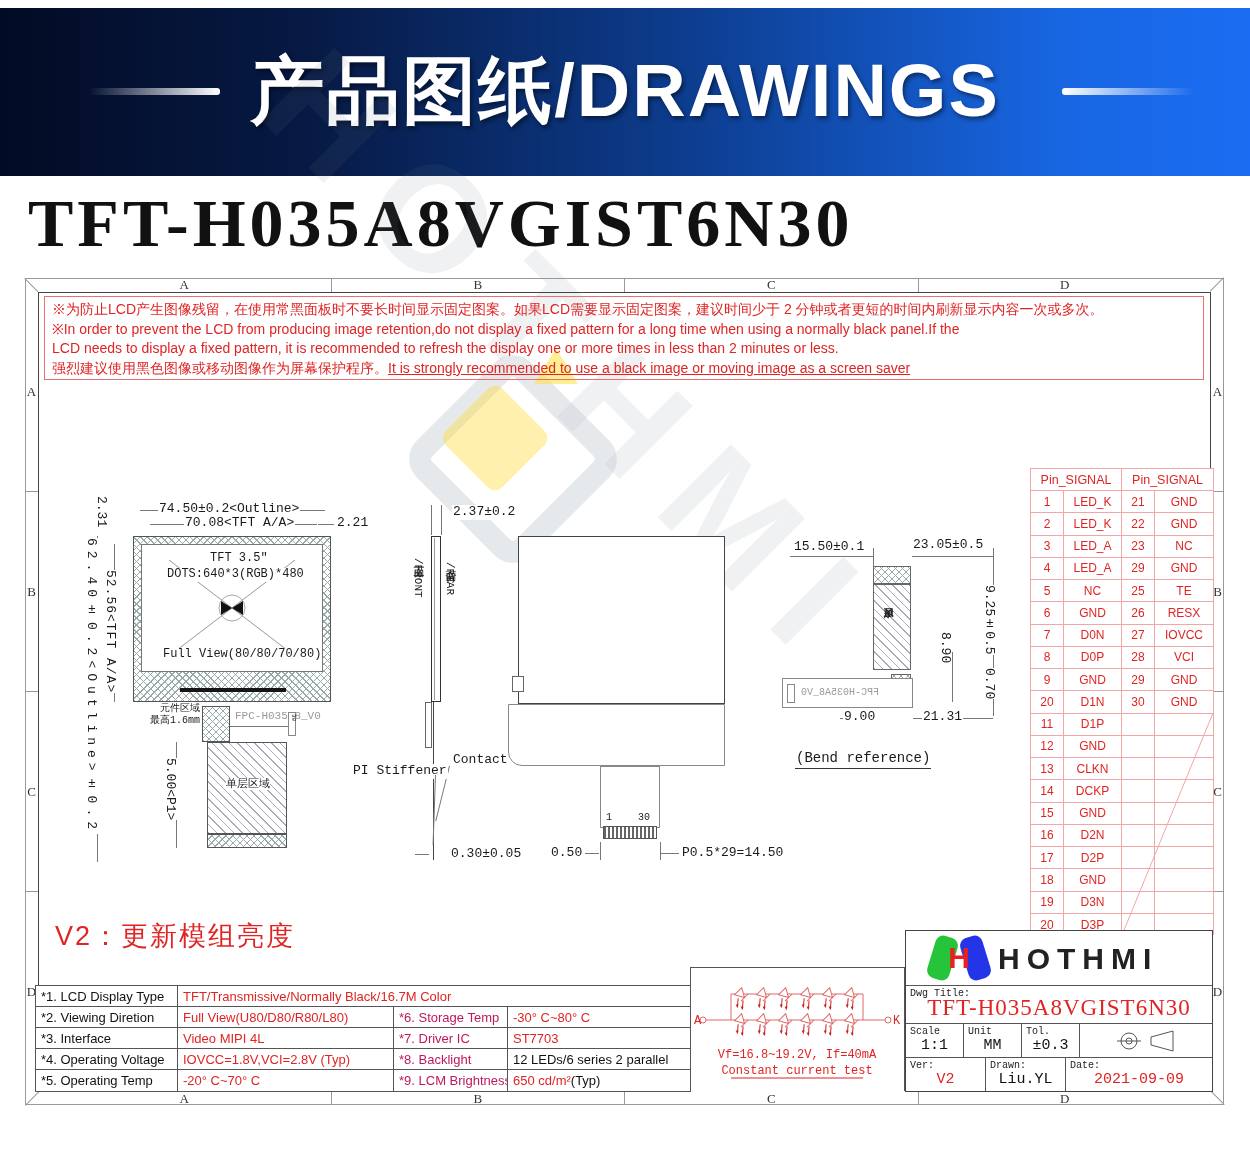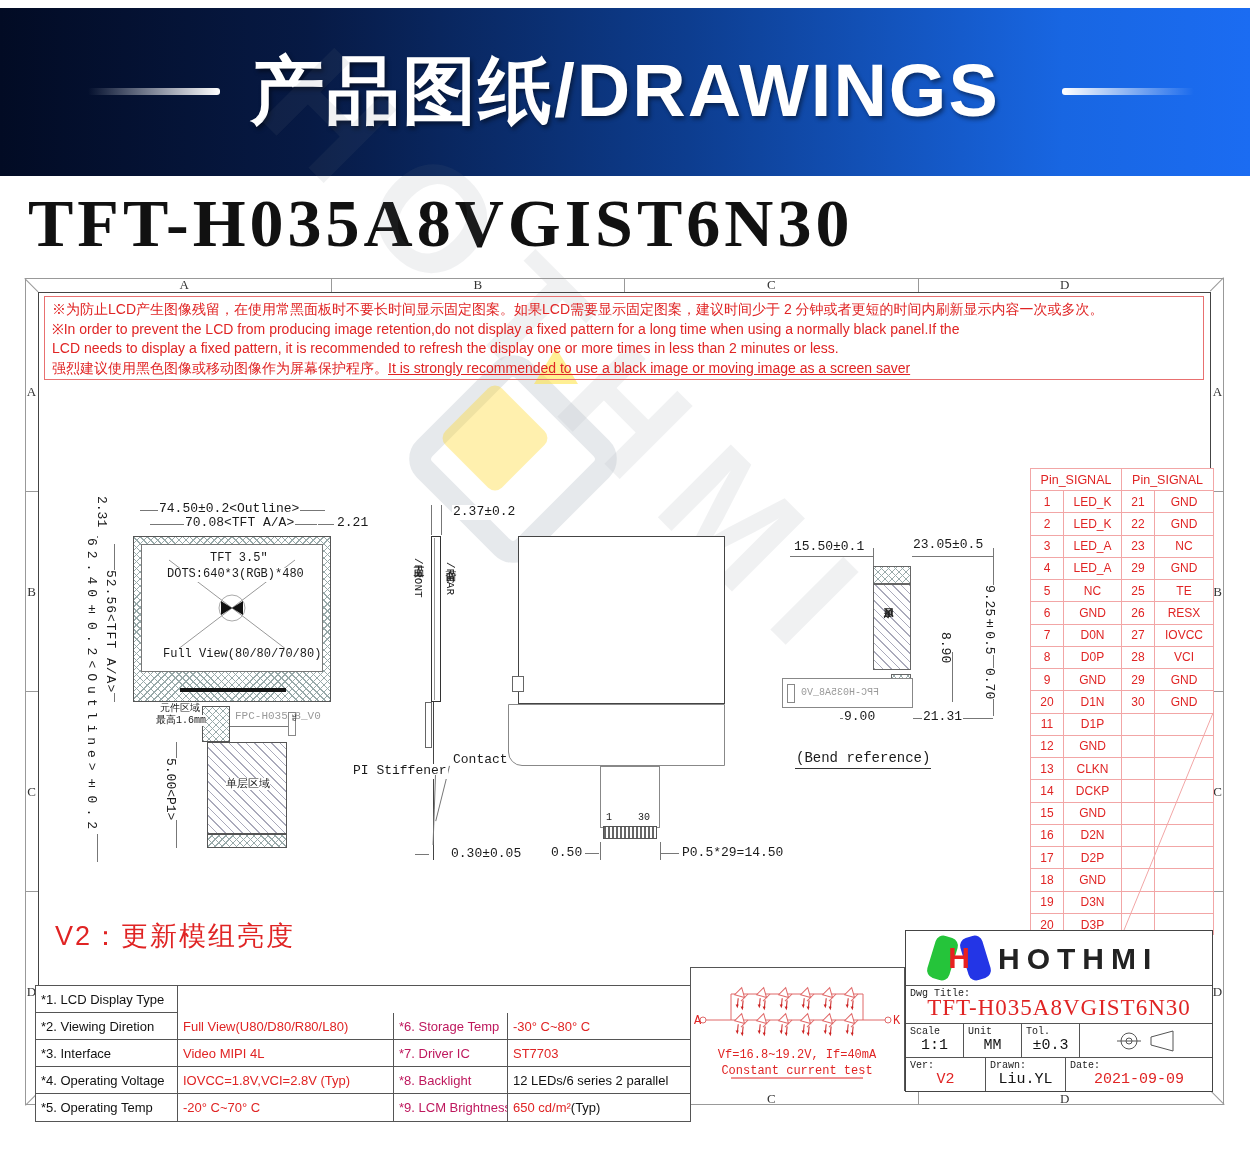--- a/index.html
+++ b/index.html
@@ -64,21 +64,21 @@
        display:flex;align-items:center;justify-content:center;color:#e02424;font-size:12.5px;}
   .pt-hcell:last-child{border-right:none;}
   .pt-row{display:flex;height:22.25px;}
   .pt-cell{box-sizing:border-box;border-right:1px solid #f2a6a6;border-bottom:1px solid #f2a6a6;
        display:flex;align-items:center;justify-content:center;color:#e02424;font-size:12px;}
   .pt-row:last-child .pt-cell{border-bottom:none;}
   .pt-c0,.pt-c2{width:33px;} .pt-c1{width:58px;} .pt-c3{width:58px;border-right:none;}
   
   .revnote{left:55px;top:918px;font-size:27px;color:#e02424;letter-spacing:2px;white-space:nowrap;}
   
-  .spectable{left:35px;top:985px;width:656px;height:137px;border:1px solid #555;box-sizing:border-box;
+  .spectable{left:35px;top:985px;width:656px;height:107px;border:1px solid #555;box-sizing:border-box;
        display:flex;flex-direction:column;background:#fff;}
   .st-row{flex:1;display:flex;}
   .st-cell{box-sizing:border-box;border-right:1px solid #555;border-bottom:1px solid #555;
        display:flex;align-items:center;padding:0 5px;font-size:13px;white-space:nowrap;overflow:hidden;}
   .st-row:last-child .st-cell{border-bottom:none;}
   .st-label{width:142px;color:#111;}
   .st-value{width:216px;}
   .st-label2{width:114px;color:#be185d;}
   .st-value2{flex:1;border-right:none;}
   .red{color:#e02424;}
@@ -186,21 +186,21 @@
     <polygon points="80,57 80,71 91,64" fill="#111"></polygon>
     <polygon points="102,57 102,71 91,64" fill="#111"></polygon>
   </svg>
   <div class="abs ann" style="left:209px;top:552px;font-size:12px;">TFT 3.5"</div>
   <div class="abs ann" style="left:166px;top:568px;font-size:12px;">DOTS:640*3(RGB)*480</div>
   <div class="abs ann" style="left:162px;top:648px;font-size:12px;">Full View(80/80/70/80)</div>
   <div class="abs" style="left:180px;top:688px;width:106px;height:4px;background:#151515;"></div>
 
   <div class="abs rect crosshatch" style="left:202px;top:706px;width:28px;height:36px;background-color:#fff;"></div>
   <div class="abs ann-sm" style="left:146px;top:703px;width:54px;text-align:right;">元件区域</div>
-  <div class="abs ann-sm" style="left:152px;top:715px;width:54px;text-align:right;">最高1.6mm</div>
+  <div class="abs ann-sm" style="left:146px;top:715px;width:54px;text-align:right;">最高1.6mm</div>
   <div class="abs ann gray" style="left:234px;top:710px;font-size:11px;">FPC-H035A8_V0</div>
   <div class="abs ln" style="left:230px;top:726px;width:62px;height:1px;"></div>
   <div class="abs rect" style="left:288px;top:712px;width:8px;height:24px;border-color:#888;background:#fff;"></div>
   <div class="abs vann" style="left:289px;top:714px;font-size:6px;background:transparent;">30</div>
 
   <div class="abs rect diaghatch" style="left:207px;top:742px;width:80px;height:92px;background-color:#fff;"></div>
   <div class="abs ann-sm" style="left:226px;top:778px;font-size:11px;">单层区域</div>
   <div class="abs rect crosshatch" style="left:207px;top:834px;width:80px;height:14px;background-color:#fff;"></div>
   <div class="abs ln" style="left:176px;top:742px;width:1px;height:106px;"></div>
   <div class="abs vann" style="left:163px;top:758px;">5.00&lt;P1&gt;</div>
@@ -388,20 +388,21 @@
   </div>
   <svg class="abs" style="left:1122px;top:713px;" width="91" height="222">
     <line x1="0" y1="222" x2="91" y2="0" stroke="#f2a6a6" stroke-width="1"></line>
   </svg>
 
   <div class="abs revnote">V2：更新模组亮度</div>
 
   <div class="abs spectable">
       <div class="st-row">
         <div class="st-cell st-label">*1. LCD Display Type</div>
+        <div class="st-cell st-value2 red">TFT/Transmissive/Normally Black/16.7M Color</div>
       </div>
       <div class="st-row">
         <div class="st-cell st-label">*2. Viewing Diretion</div>
         <div class="st-cell st-value red">Full View(U80/D80/R80/L80)</div>
         <div class="st-cell st-label2">*6. Storage Temp</div>
         <div class="st-cell st-value2">
           <span class="red">-30° C~80° C</span>
         </div>
       </div>
       <div class="st-row">

